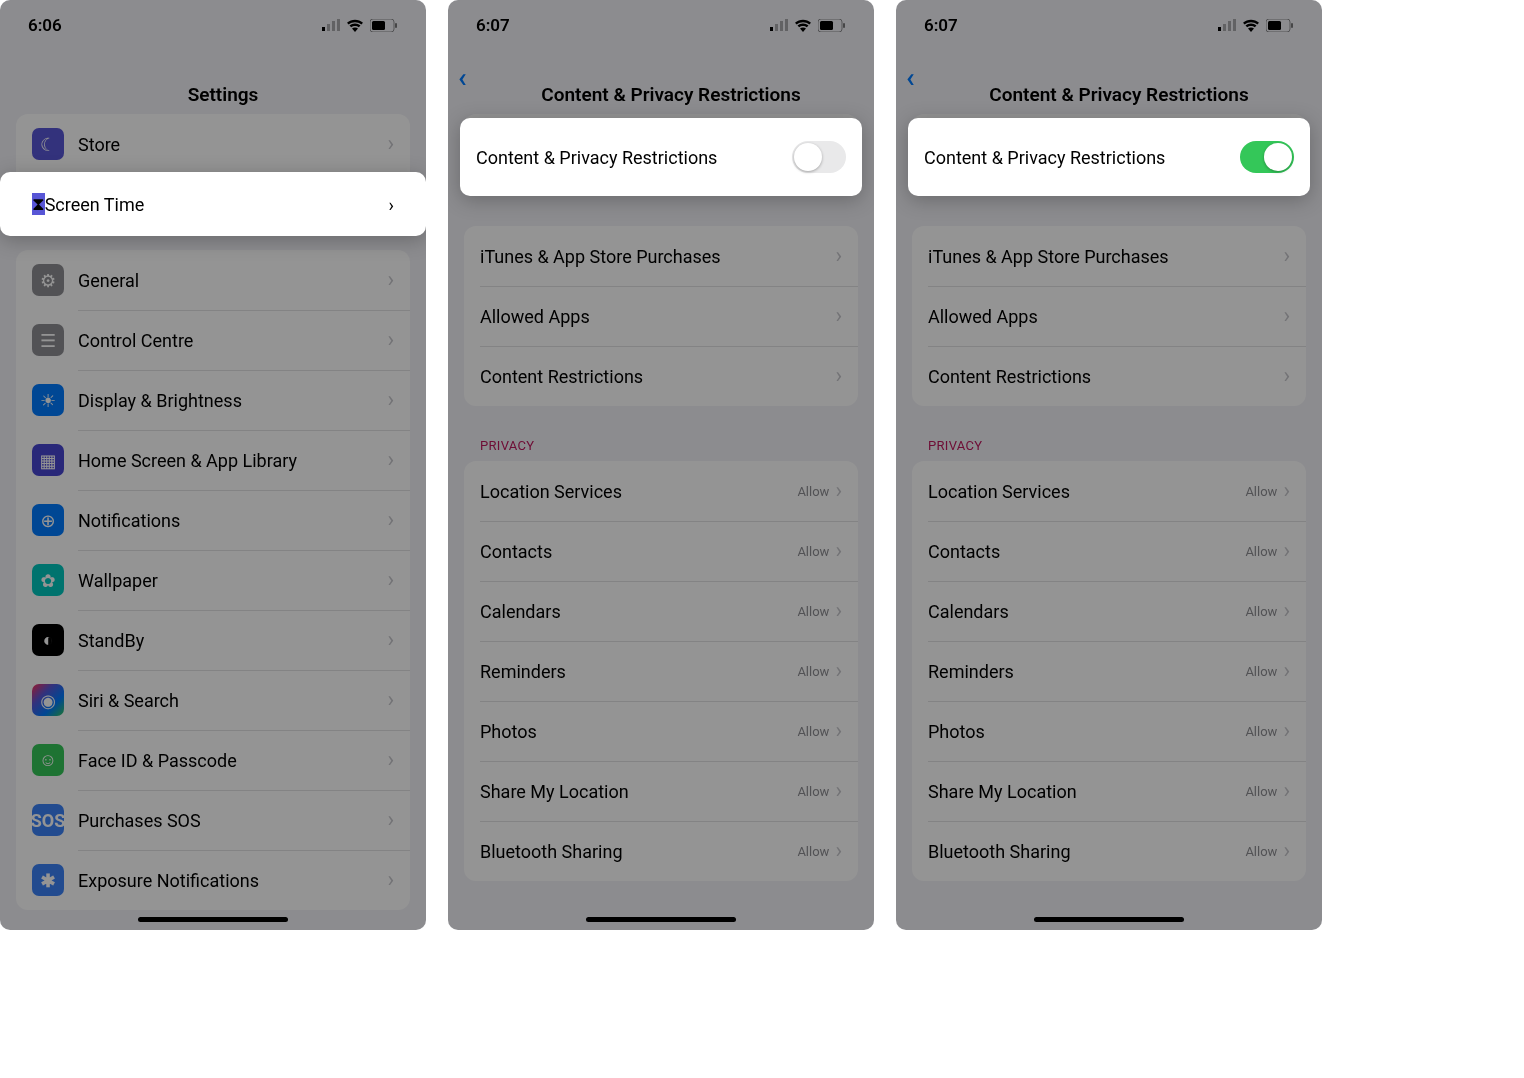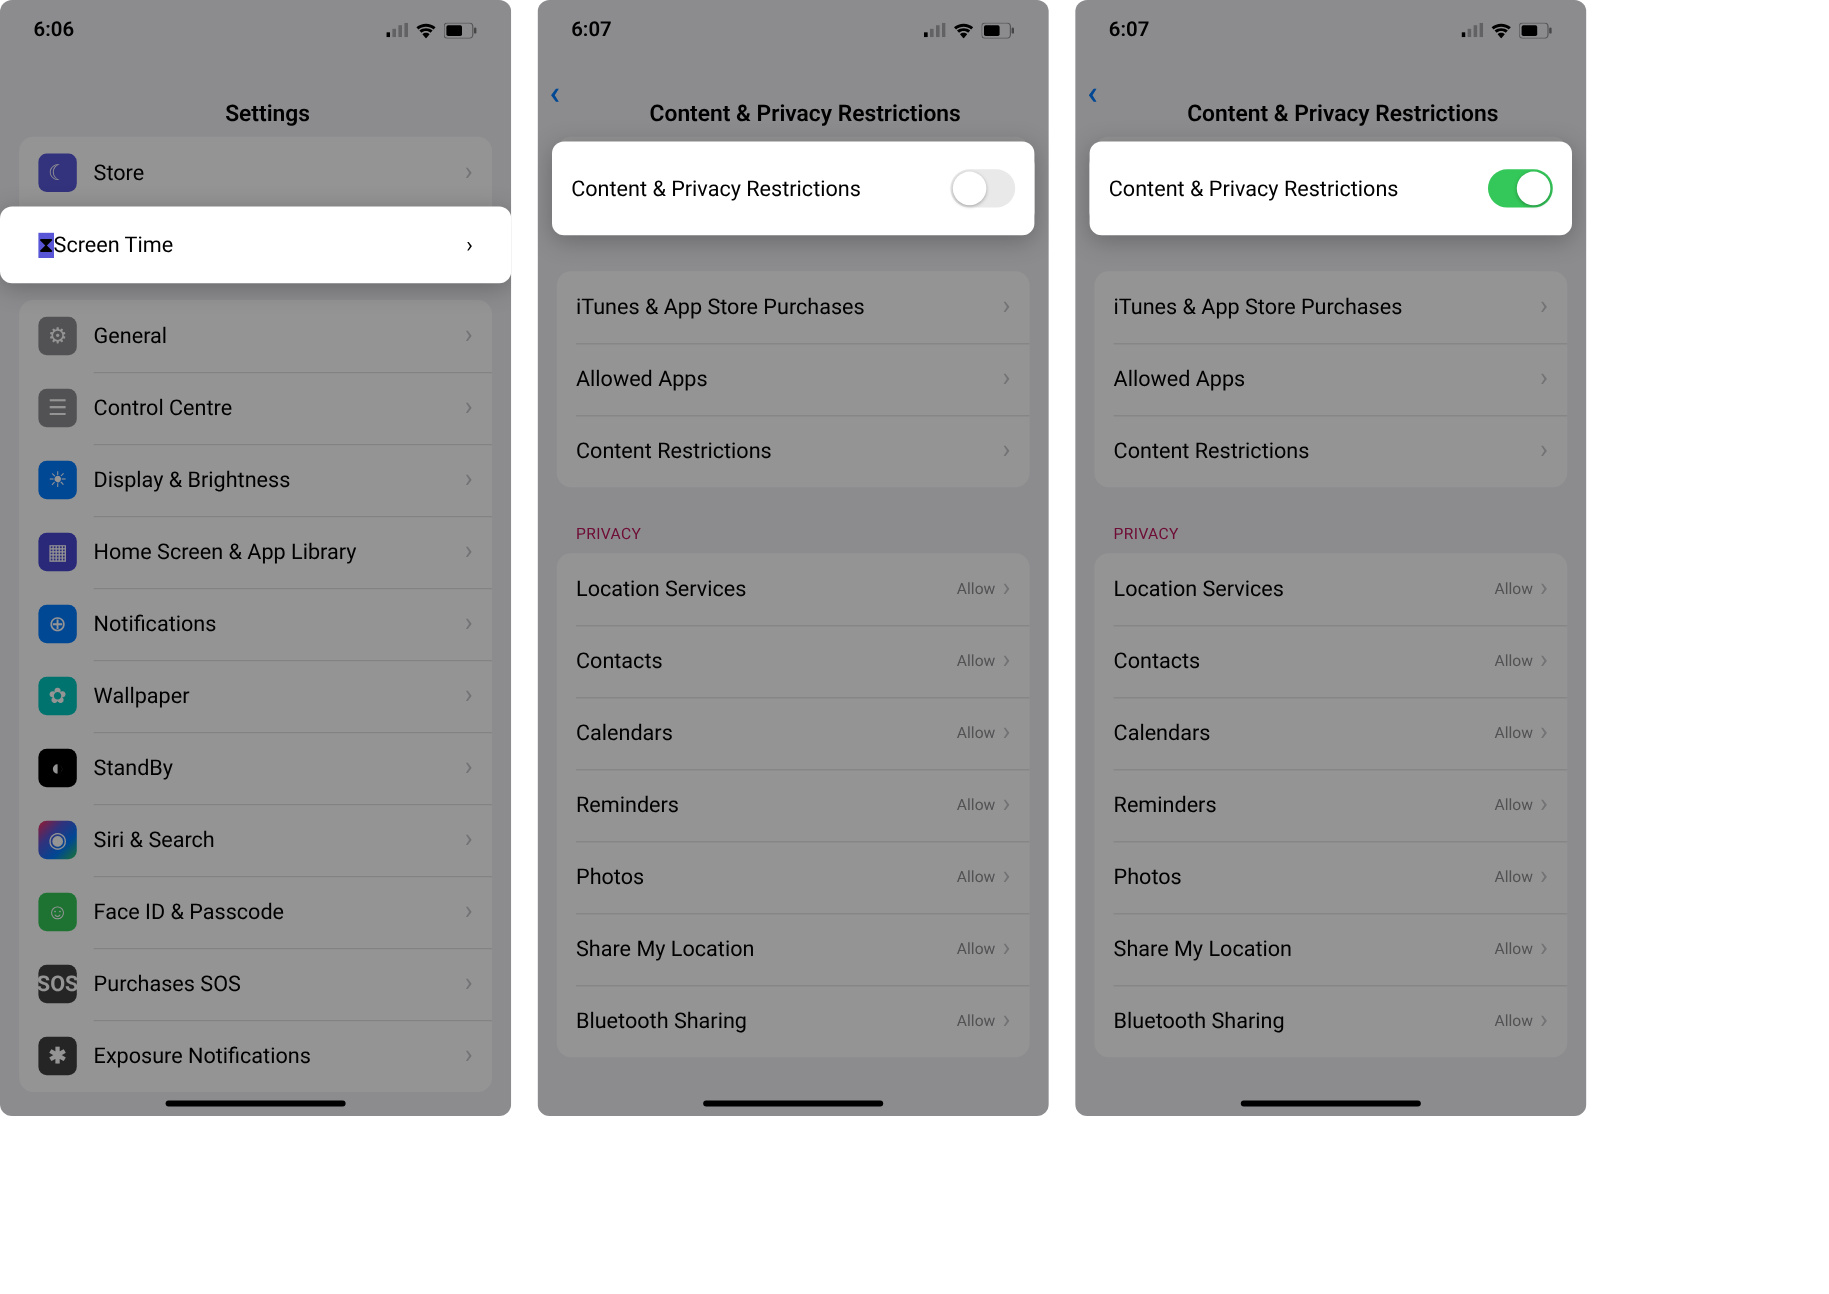--- a/index.html
+++ b/index.html
@@ -158,21 +158,21 @@
   .ic-screentime{background:#5856d6;}
   .ic-general{background:#8e8e93;}
   .ic-control{background:#8e8e93;}
   .ic-display{background:#007aff;}
   .ic-home{background:#4745d1;}
   .ic-access{background:#007aff;}
   .ic-wall{background:#00c7be;}
   .ic-standby{background:#000;}
   .ic-siri{background:linear-gradient(135deg,#ff2d55,#5856d6,#007aff,#34c759);}
   .ic-faceid{background:#34c759;}
-  .ic-sos{background:#404040; font-size:12px; font-weight:700;}
+  .ic-sos{background:#3b82f6; font-size:12px; font-weight:700;}
   
   .hz-row {
     display:flex; align-items:center;
     min-height:60px;
     padding:0 16px;
     font-size:18px;
     background:#fff;
     border-radius:10px;
   }
   .hz-row .label{flex:1;}

